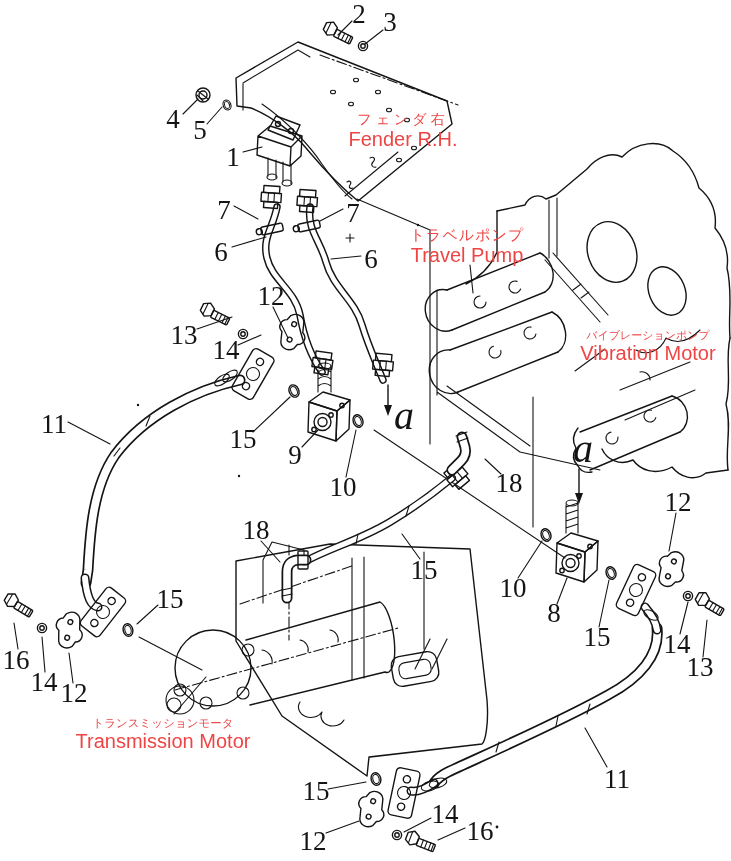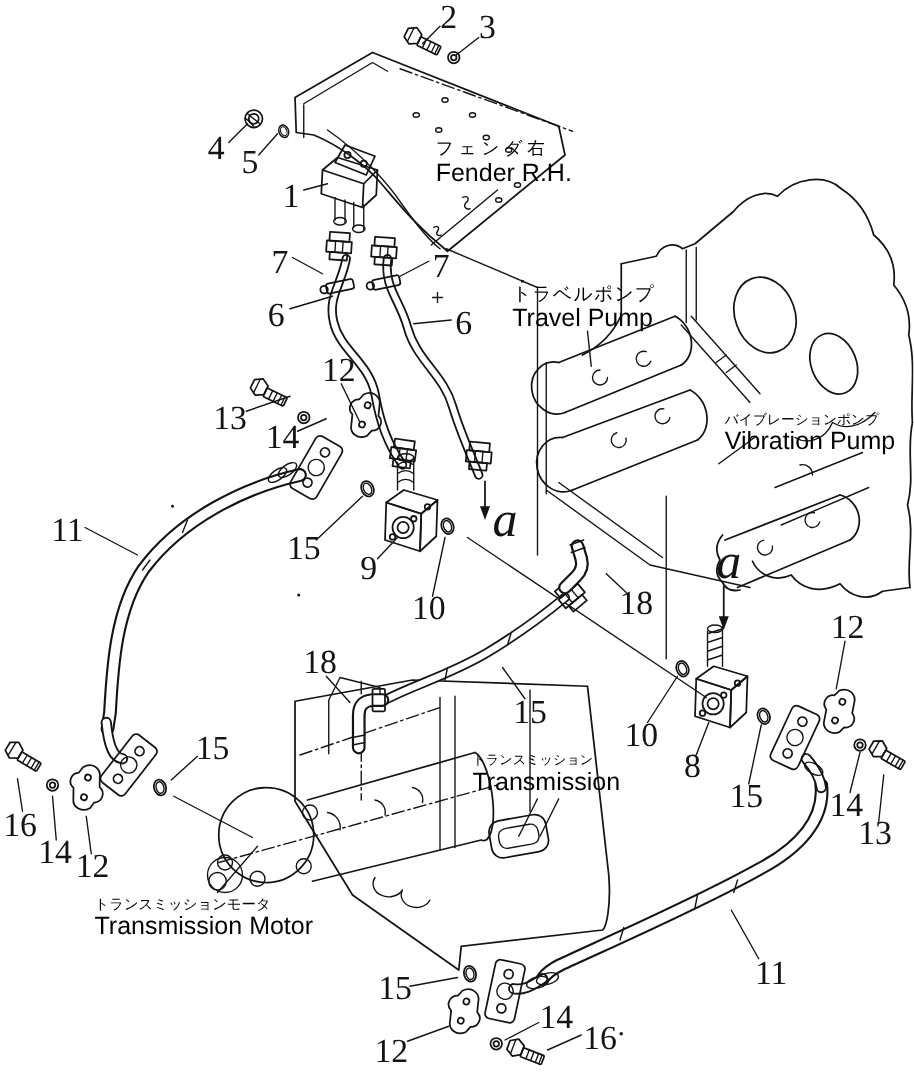--- a/index.html
+++ b/index.html
@@ -12,22 +12,22 @@
   svg .hoseW{stroke:#ffffff;fill:none;stroke-linecap:round;stroke-linejoin:round;}
   svg .dd{stroke-dasharray:10 3 2 3;}
   svg .fillk{fill:#141414;stroke:none;}
   #overlay{position:absolute;left:0;top:0;width:731px;height:861px;}
   .callout{position:absolute;transform:translate(-50%,-50%);
            font-family:"Liberation Serif","DejaVu Serif",serif;font-size:27px;line-height:1;
            color:#141414;white-space:nowrap;}
   .section-mark{position:absolute;transform:translate(-50%,-50%);
            font-family:"Liberation Serif","DejaVu Serif",serif;font-style:italic;
            font-size:40px;line-height:1;color:#141414;}
-  .part-label{position:absolute;transform:translateX(-50%);text-align:left;
-           color:#000000;white-space:nowrap;line-height:1.12;}
+  .part-label{position:absolute;transform:translateX(-50%);text-align:center;
+           color:#ef4444;white-space:nowrap;line-height:1.12;}
   .part-label .jp{display:block;font-family:"DejaVu Sans",sans-serif;}
   .part-label .en{display:block;font-family:"Liberation Sans",sans-serif;font-size:20px;}
   .label-fender .jp{font-size:14px;letter-spacing:4px;}
   .label-travel-pump .jp{font-size:15px;letter-spacing:1px;}
   .label-vibration-pump .jp{font-size:11px;}
   .label-transmission .jp{font-size:10.5px;}
   .label-transmission-motor .jp{font-size:11.5px;}
 </style>
 </head>
 <body>
@@ -378,25 +378,21 @@
       <div class="part-label label-fender" style="left: 403px; top: 112px;">
         <span class="jp">フェンダ右</span>
         <span class="en">Fender R.H.</span>
       </div>
       <div class="part-label label-travel-pump" style="left: 467px; top: 227px;">
         <span class="jp">トラベルポンプ</span>
         <span class="en">Travel Pump</span>
       </div>
       <div class="part-label label-vibration-pump" style="left: 648px; top: 330px;">
         <span class="jp">バイブレーションポンプ</span>
-        <span class="en">Vibration Pump</span>
-      </div>
-      <div class="part-label label-transmission" style="left: 437px; top: 603px;">
-        <span class="jp">トランスミッション</span>
-        <span class="en">Transmission</span>
+        <span class="en">Vibration Motor</span>
       </div>
       <div class="part-label label-transmission-motor" style="left: 163px; top: 717px;">
         <span class="jp">トランスミッションモータ</span>
         <span class="en">Transmission Motor</span>
       </div>
     </div>
 
 </div>
 
 </body></html>

